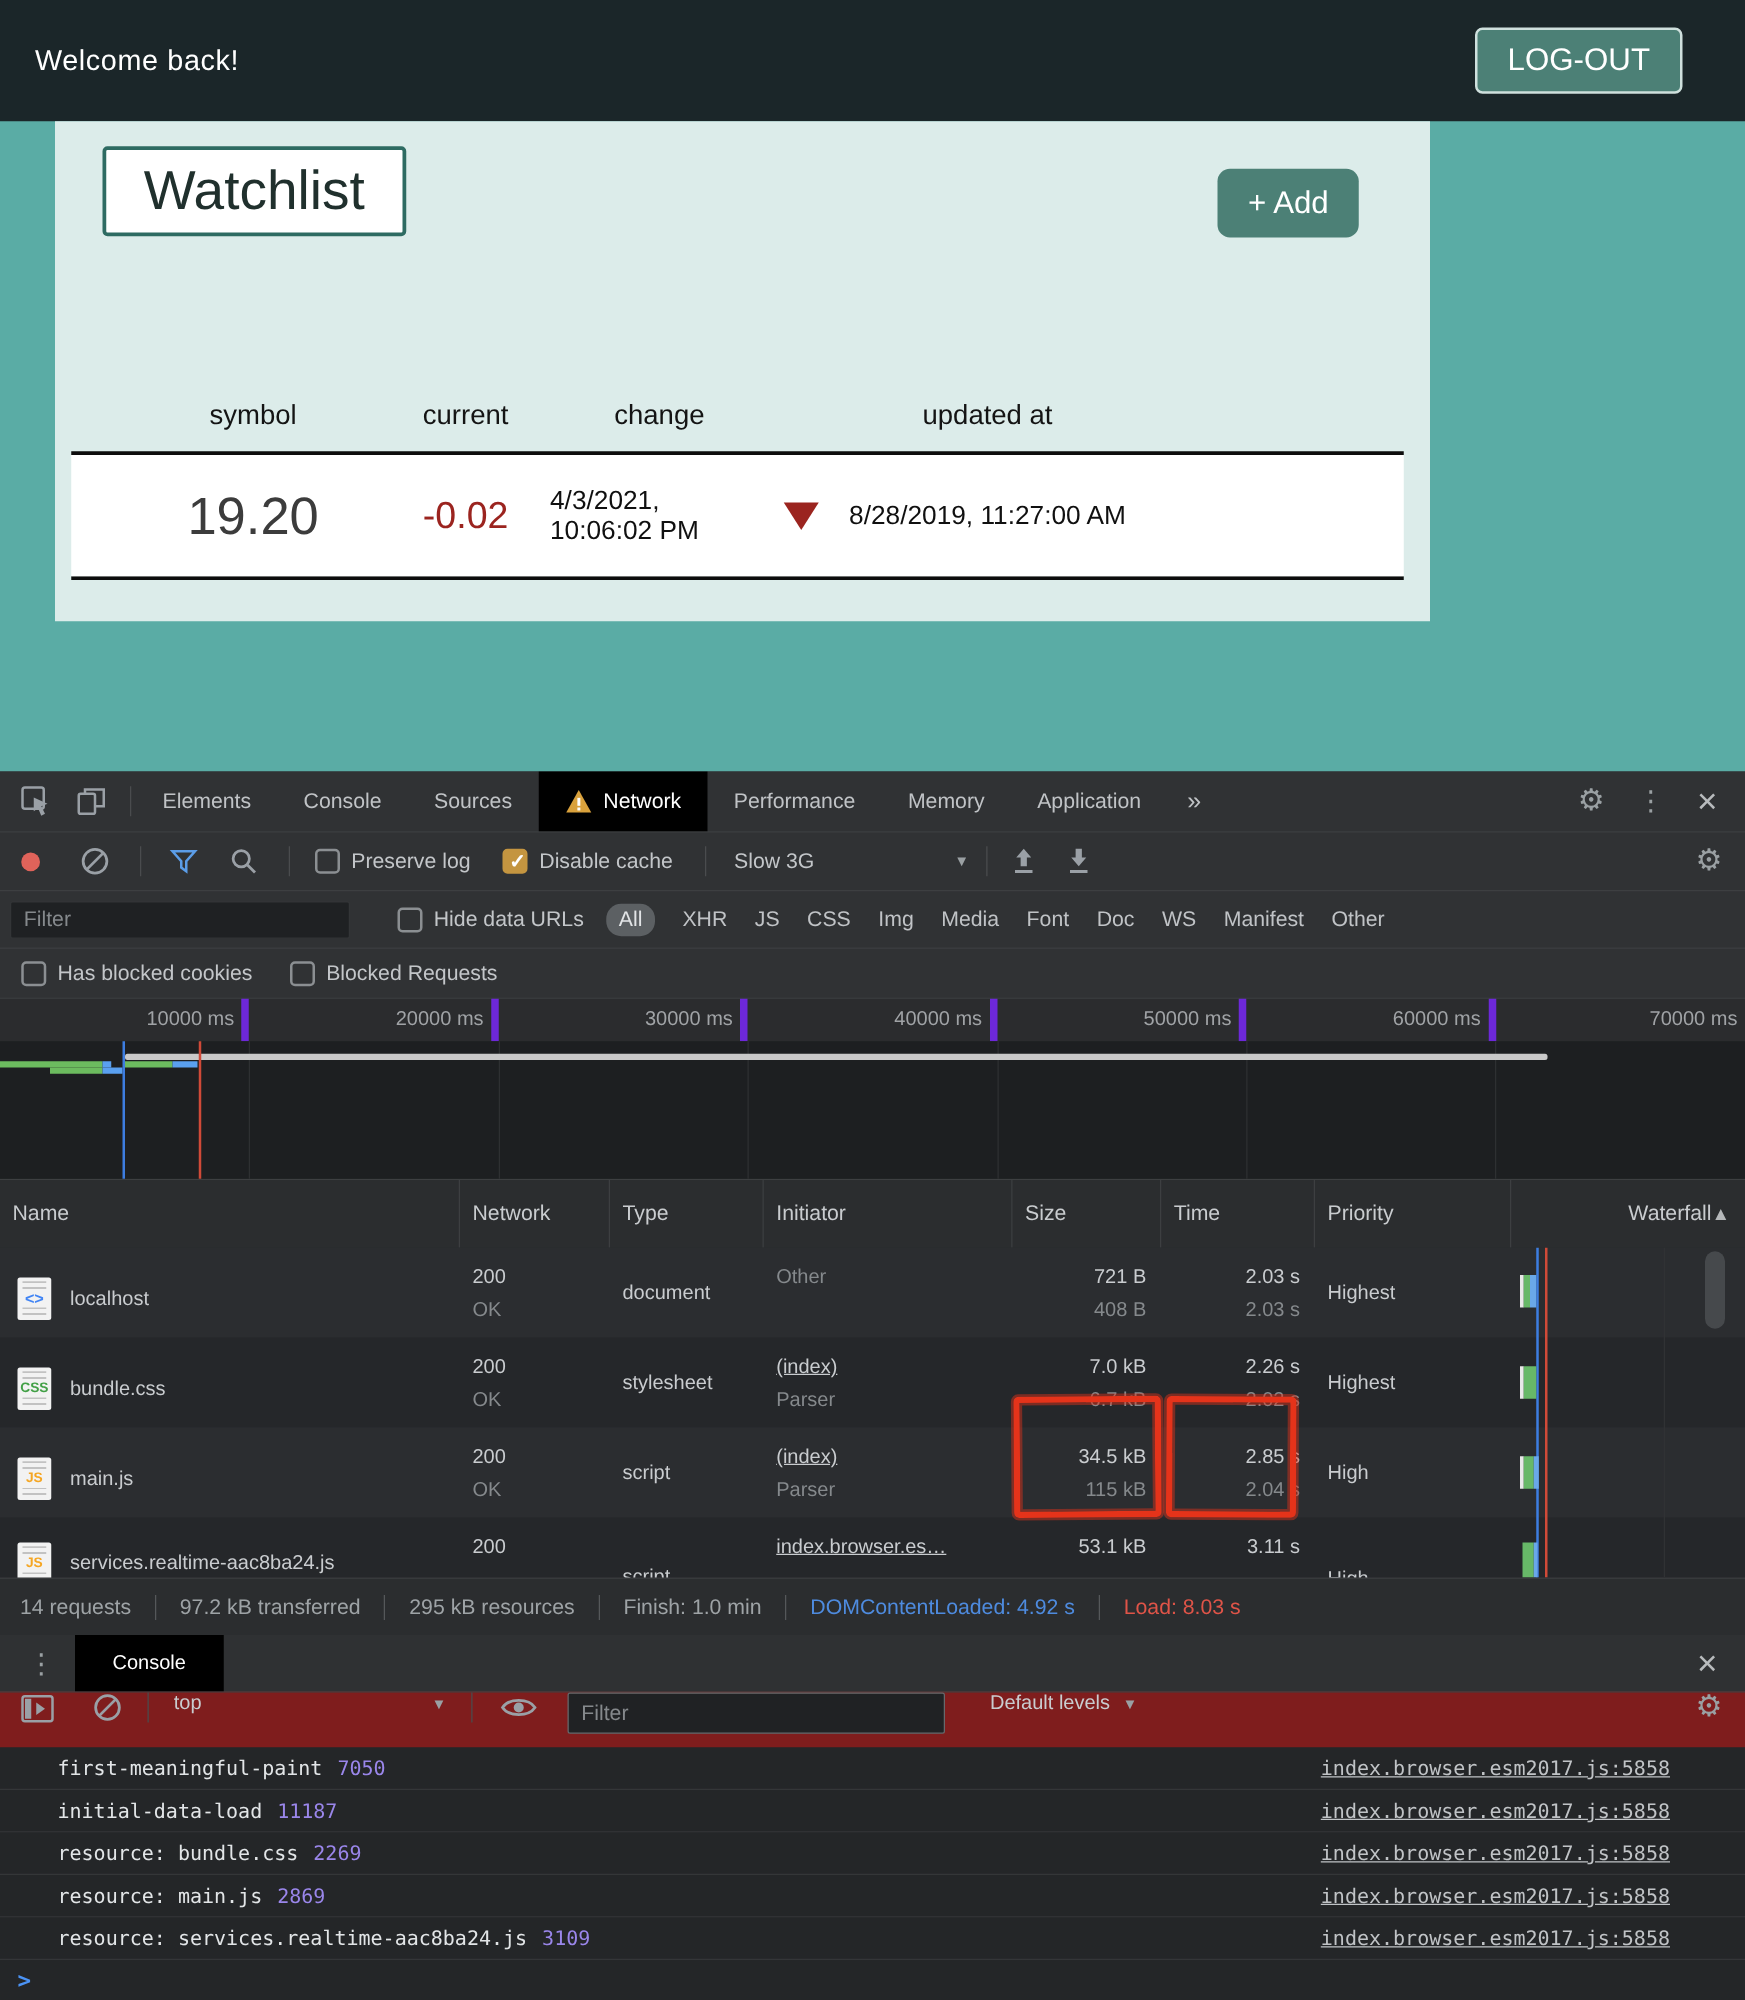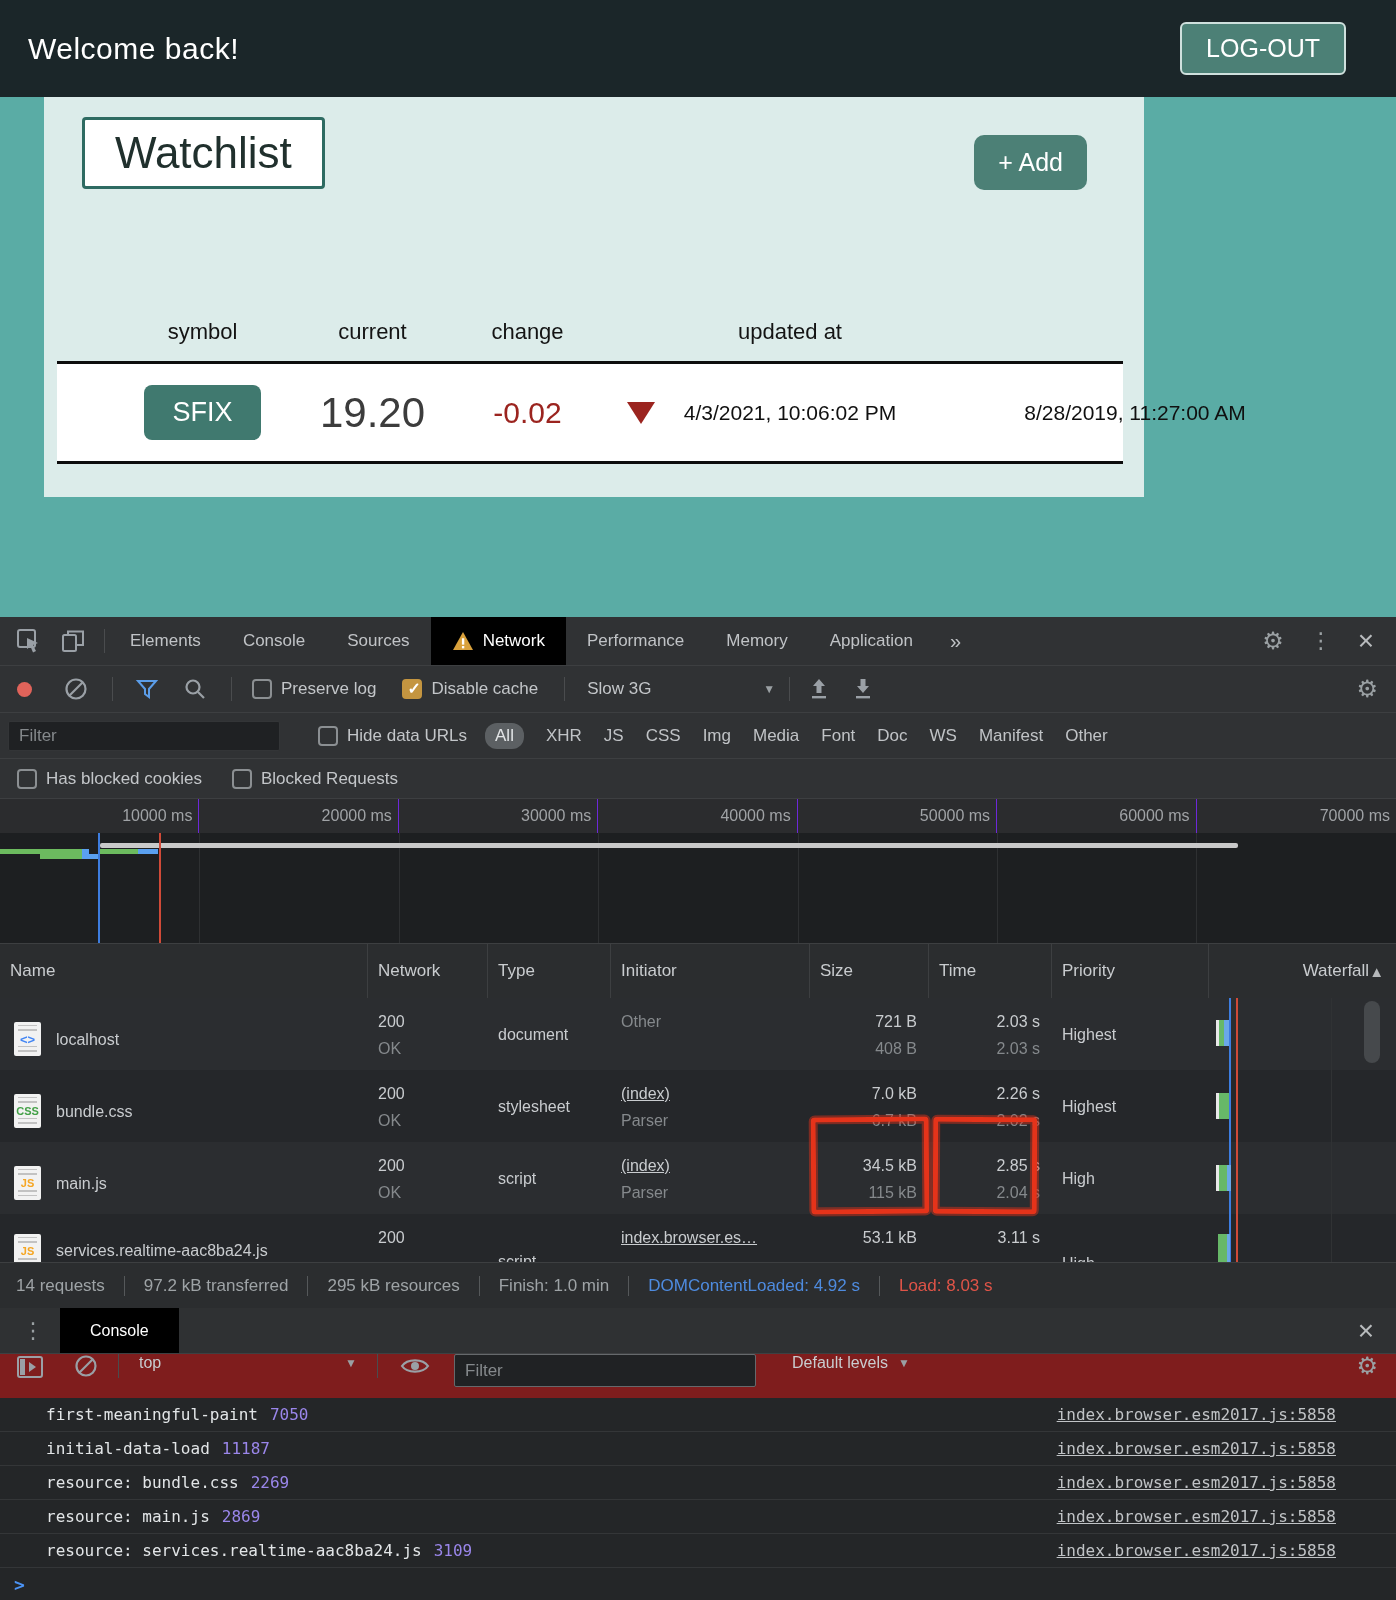--- a/index.html
+++ b/index.html
@@ -2,21 +2,21 @@
 <html><head>
 <meta charset="utf-8">
 <style>
   * { margin:0; padding:0; box-sizing:border-box; }
   html,body { width:1396px; height:1600px; overflow:hidden; background:#242628;
     font-family:"Liberation Sans", sans-serif; }
 
   
   .app-header { height:97px; background:#1b2629; display:flex; align-items:center;
     justify-content:space-between; padding:0 50px 0 28px; }
-  .app-title { color:#fff; font-size:30px; font-weight:500; letter-spacing:.5px; }
+  .app-title { color:#fff; font-size:23px; font-weight:500; letter-spacing:.5px; }
   .logout-btn { background:#4c8076; color:#fff; border:2px solid #cfe0dd; border-radius:6px;
     font-size:25px; padding:10px 24px; font-family:inherit; }
 
   .hero { height:520px; background:#5aaca5; position:relative; }
   .card { position:absolute; left:44px; top:0; width:1100px; height:400px; background:#dcecea; }
   .wl-titlebox { position:absolute; left:38px; top:20px; background:#fff; border:3px solid #2e6b62;
     border-radius:4px; padding:8px 30px; font-size:44px; color:#20302d; }
   .add-btn { position:absolute; right:57px; top:38px; background:#4c8076; color:#fff; border:none;
     border-radius:10px; padding:13px 24px; font-size:25px; font-family:inherit; }
 
@@ -84,21 +84,21 @@
   .dt-filterrow .hide-urls { margin-left:38px; }
   .chip { color:#c0c3c6; margin-left:22px; }
   .chip.active { background:#5c6063; color:#e2e4e6; border-radius:12px; padding:3px 10px; margin-left:18px; }
 
   .dt-cbrow { height:40px; background:#303234; border-top:1px solid #3d3f41; display:flex; align-items:center; }
   .dt-cbrow .chk-label { margin-left:17px; }
   .dt-cbrow .chk-label + .chk-label { margin-left:30px; }
 
   
   .tl-head { height:35px; background:#2b2c2e; border-top:1px solid #3d3f41; display:flex; }
-  .tl-cell { width:199.43px; flex:none; border-right:1px solid #6d28d9; display:flex; align-items:center;
+  .tl-cell { width:199.43px; flex:none; border-right:6px solid #6d28d9; display:flex; align-items:center;
     justify-content:flex-end; padding-right:6px; color:#a0a3a6; font-size:16px; }
   .tl-cell:last-child { border-right:none;padding-left:29px; }
   .tl-body { height:110px; background:#1d1f21; position:relative; }
   .tl-grid { position:absolute; top:0; bottom:0; width:1px; background:#2e3032; }
   .tl-graybar { position:absolute; left:100px; width:1138px; top:10px; height:5px; background:#c9c9c9; border-radius:2px; }
   .tl-bar { position:absolute; height:5px; }
   .g { background:#6cbb5f; } .b { background:#5aa0f0; }
   .tl-vline { position:absolute; top:0; bottom:0; width:2px; }
   .vblue { background:#3d7de0; } .vred { background:#d04a38; }
 
@@ -186,23 +186,20 @@
     <button class="add-btn">+ Add</button>
     <div class="wl-grid">
       <div class="wl-headrow">
         <span>symbol</span>
         <span>current</span>
         <span>change</span>
         <span>updated at</span>
       </div>
       <div class="wl-divider"></div>
       <div class="wl-row">
-        <span class="cellc">
-            <span class="sfix-badge">SFIX</span>
-          </span>
         <span class="cellc wl-price">19.20</span>
         <span class="cellc wl-change">-0.02</span>
         <span class="cellc wl-date">4/3/2021, 10:06:02 PM</span>
         <span class="cellc wl-date">8/28/2019, 11:27:00 AM</span>
         <span class="tri-down"></span>
       </div>
       <div class="wl-divider bot"></div>
     </div>
   </div>
 </section>

